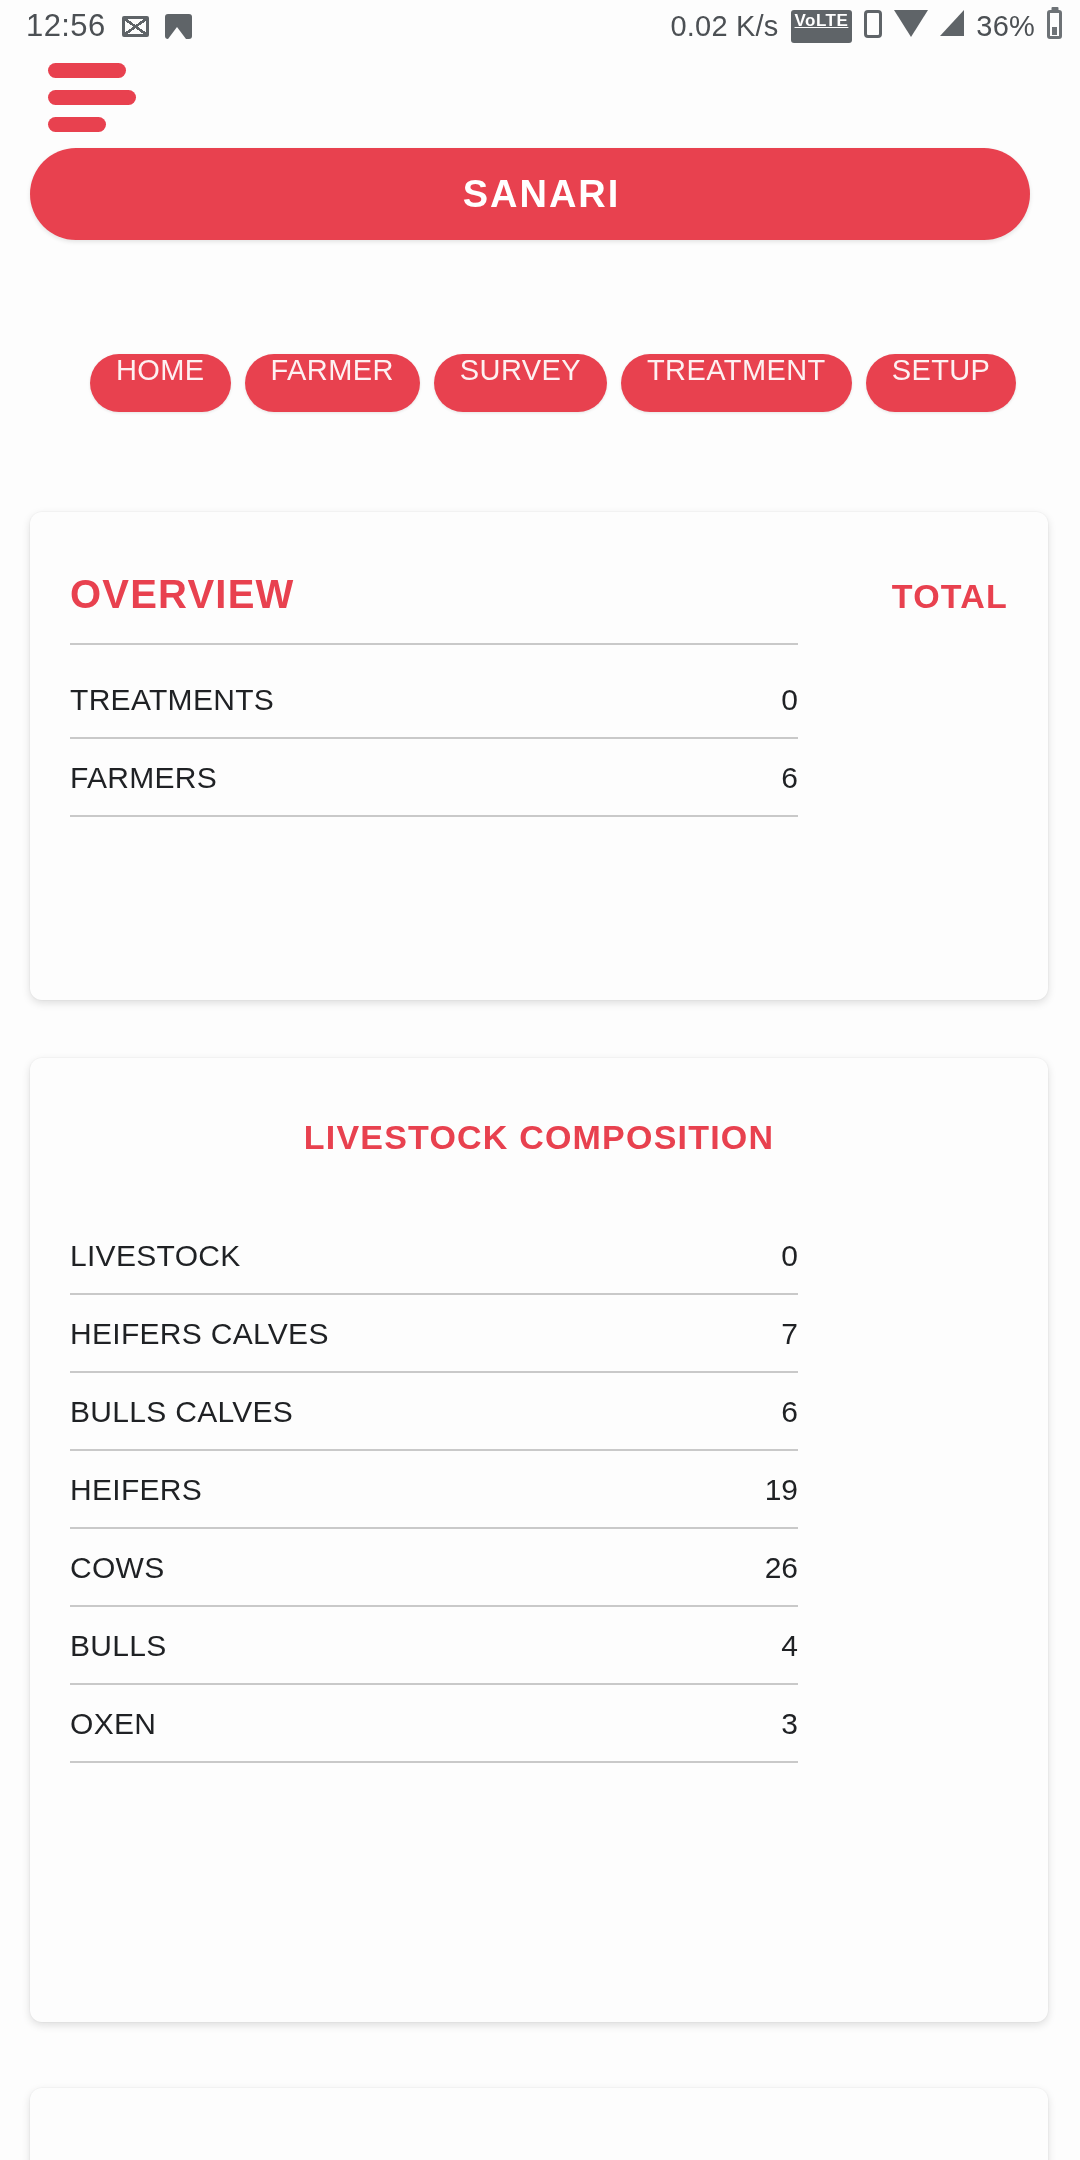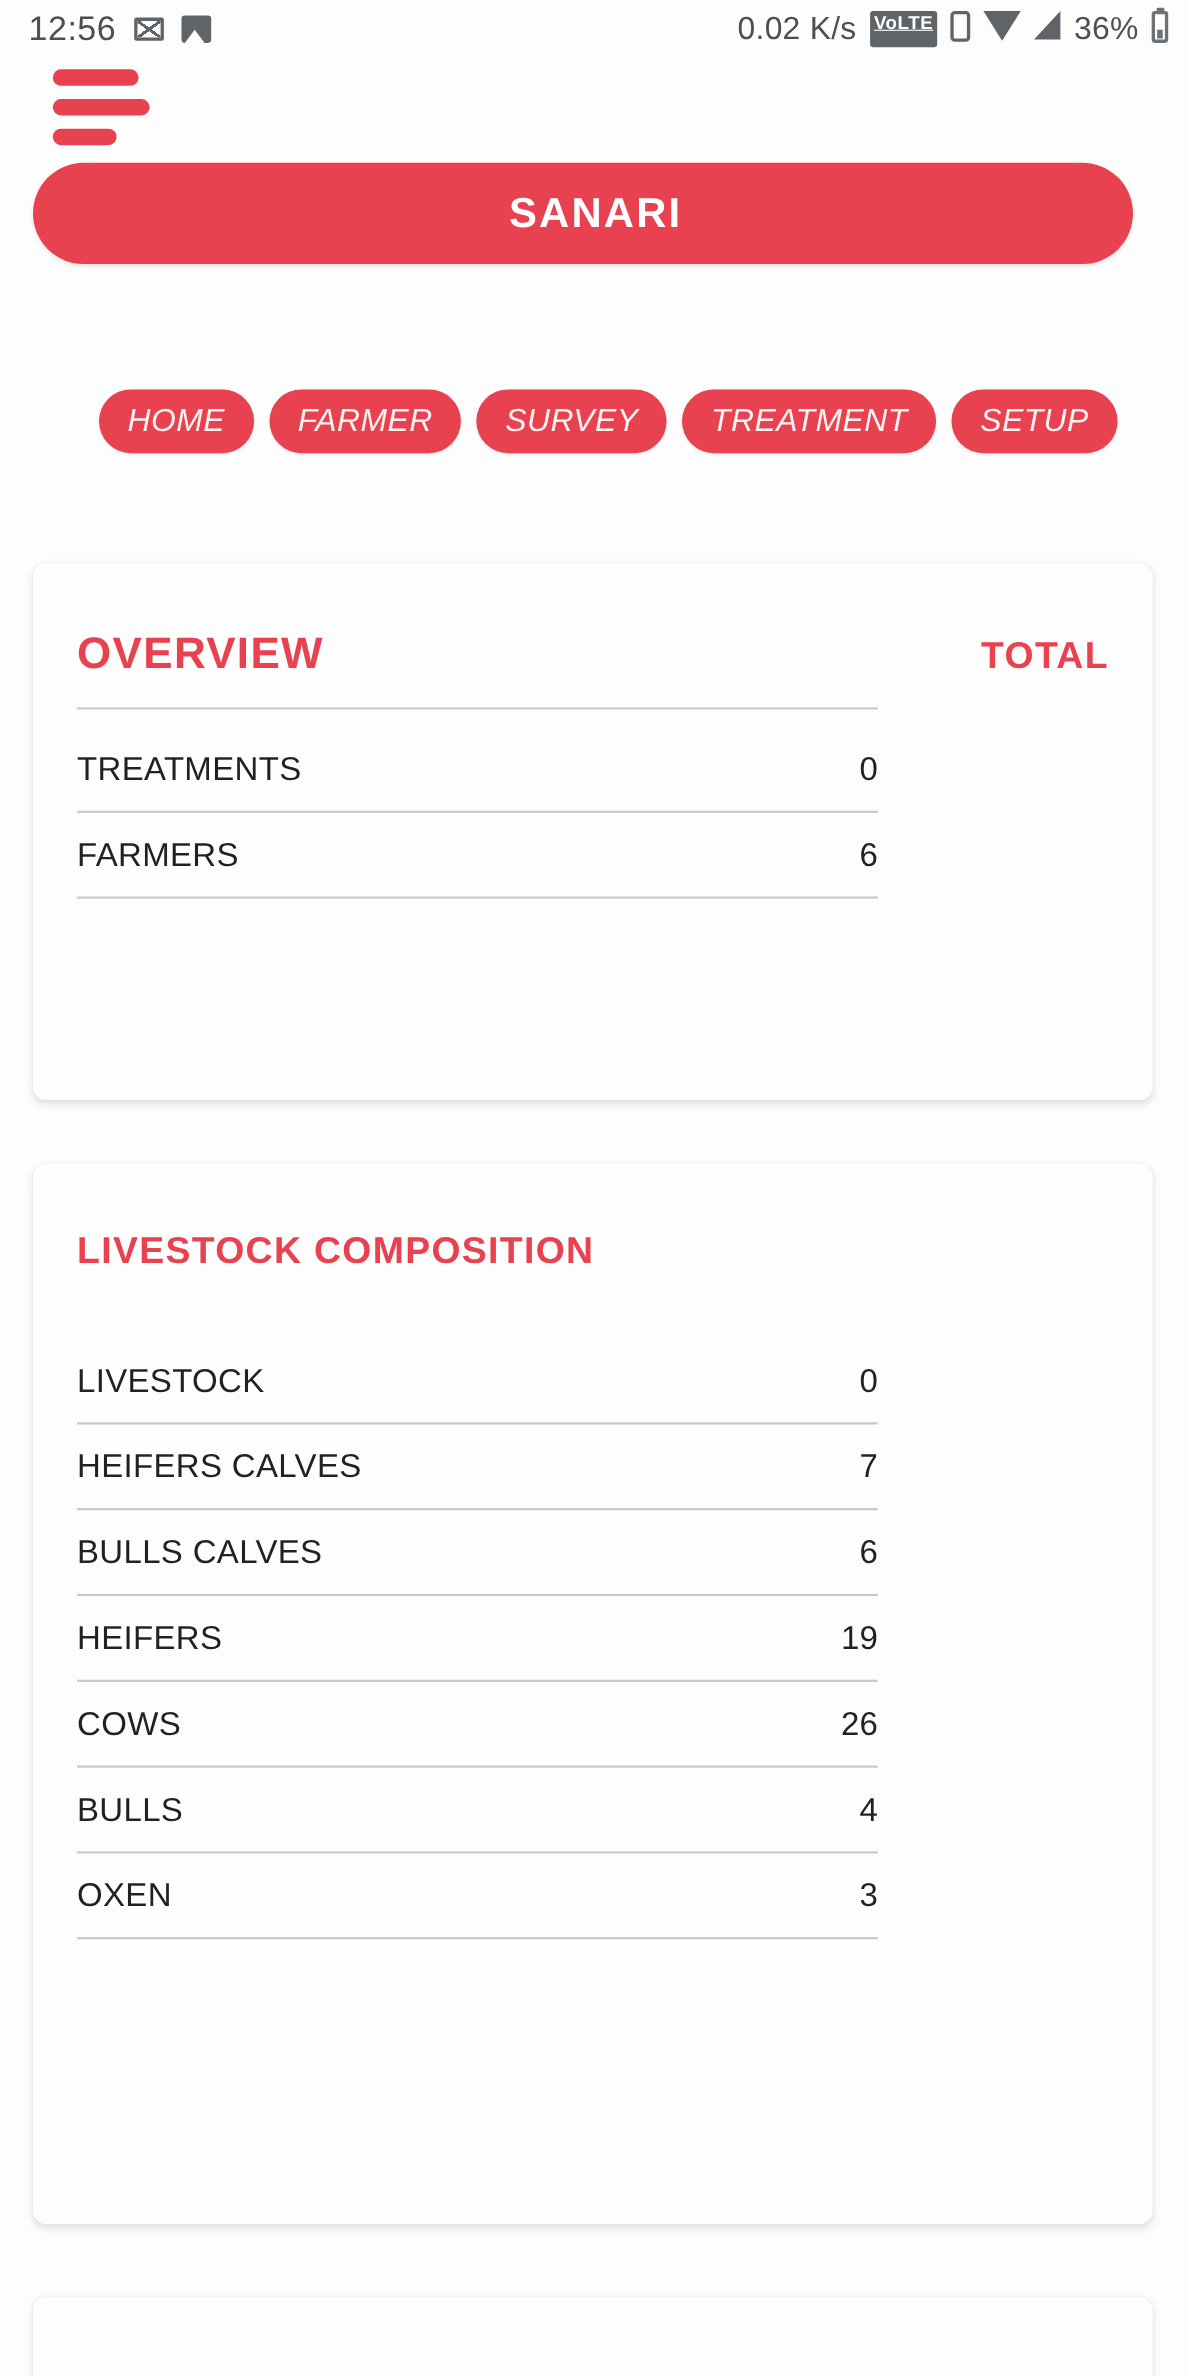--- a/index.html
+++ b/index.html
@@ -80,24 +80,23 @@
     color:#ffffff; font-size:38px; font-weight:bold; letter-spacing:2px;margin-left:23px;
   }
 
   
   .navtabs {
     position:absolute; top:352px; left:90px; width:905px; height:62px;
     display:flex; align-items:center; gap:14px;
   }
   .navtab {
     background:#E8414F; border-radius:34px; height:58px;
-    display:flex; align-items:center; justify-content:center;
+    display:flex; align-items:flex-start; justify-content:center;
     padding:0 26px; cursor:pointer;
     box-shadow:0 1px 3px rgba(0,0,0,0.10);
-    font-style:italic;
   }
   .navtab span { color:#fdf1f2; font-size:29px; letter-spacing:0.4px; white-space:nowrap; }
 
   
   .card {
     position:absolute; left:30px; width:1018px;
     background:#fdfdfd; border-radius:12px;
     box-shadow:0 3px 8px rgba(0,0,0,0.13), 0 0 0 1px rgba(0,0,0,0.02);
   }
   #card-overview { top:512px; height:488px; }
@@ -115,21 +114,21 @@
   .card-headrow .h-total {
     color:#E8414F; font-size:34px; font-weight:bold; letter-spacing:1.2px;
     text-align:right; flex:1;
   }
   .head-rule {
     height:2px; background:#c9c9c9; margin:26px 40px 0 40px; width:728px;
   }
 
   .card-title {
     color:#E8414F; font-size:34px; font-weight:bold; letter-spacing:1.2px;
-    padding:60px 0 0 0; margin:0 40px;
+    padding:60px 0 0 0; margin:0 40px;text-align:center;
   }
 
   .rows { margin:0 40px; padding-top:16px; }
   .row {
     position:relative; display:flex; align-items:center;
     height:78px; width:728px;
   }
   .row .r-label { font-size:30px; color:#1f2124; letter-spacing:0.3px; flex:1; }
   .row .r-value { font-size:30px; color:#1f2124; text-align:right; min-width:70px; }
   .row::after {

